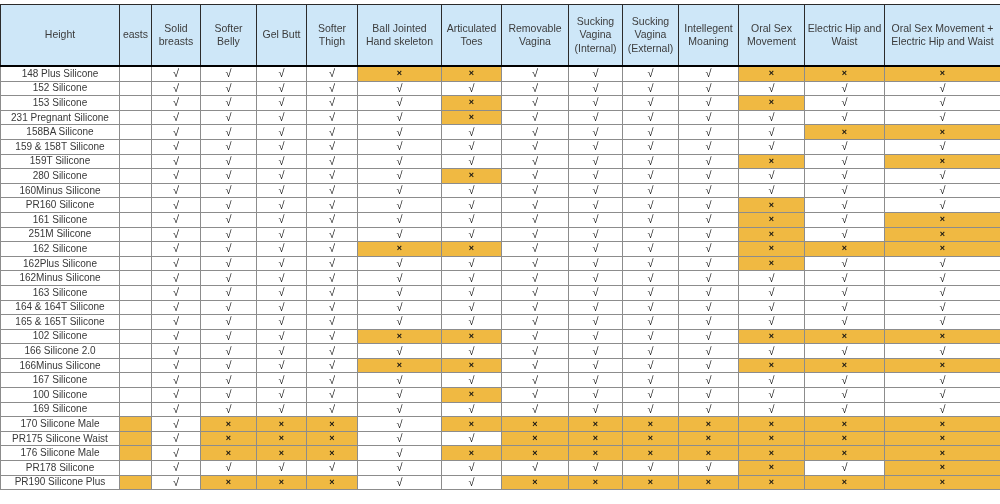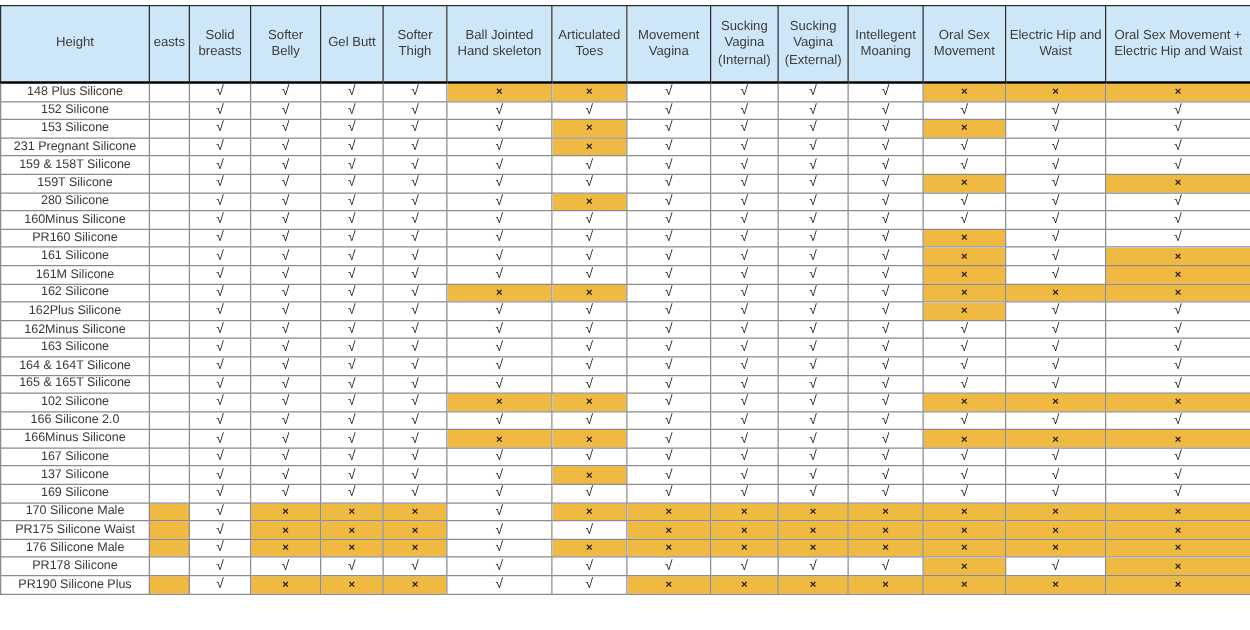--- a/index.html
+++ b/index.html
@@ -77,21 +77,21 @@
     <thead>
       <tr>
           <th>Height</th>
           <th>easts</th>
           <th>Solid breasts</th>
           <th>Softer Belly</th>
           <th>Gel Butt</th>
           <th>Softer Thigh</th>
           <th>Ball Jointed Hand skeleton</th>
           <th>Articulated Toes</th>
-          <th>Movement Vagina</th>
+          <th>Removable Vagina</th>
           <th>Sucking Vagina (Internal)</th>
           <th>Sucking Vagina (External)</th>
           <th>Intellegent Moaning</th>
           <th>Oral Sex Movement</th>
           <th>Electric Hip and Waist</th>
           <th>Oral Sex Movement + Electric Hip and Waist</th>
         </tr>
     </thead>
     <tbody>
         <tr>
@@ -155,20 +155,37 @@
           <td class="cell-check">√</td>
           <td class="cell-cross hl">×</td>
           <td class="cell-check">√</td>
           <td class="cell-check">√</td>
           <td class="cell-check">√</td>
           <td class="cell-check">√</td>
           <td class="cell-check">√</td>
           <td class="cell-check">√</td>
           <td class="cell-check">√</td>
         </tr>
+        <tr>
+          <td class="row-label">158BA Silicone</td>
+          <td class="cell-blank"></td>
+          <td class="cell-check">√</td>
+          <td class="cell-check">√</td>
+          <td class="cell-check">√</td>
+          <td class="cell-check">√</td>
+          <td class="cell-check">√</td>
+          <td class="cell-check">√</td>
+          <td class="cell-check">√</td>
+          <td class="cell-check">√</td>
+          <td class="cell-check">√</td>
+          <td class="cell-check">√</td>
+          <td class="cell-check">√</td>
+          <td class="cell-cross hl">×</td>
+          <td class="cell-cross hl">×</td>
+        </tr>
         <tr class="green-divider">
           <td class="row-label">159 &amp; 158T Silicone</td>
           <td class="cell-blank"></td>
           <td class="cell-check">√</td>
           <td class="cell-check">√</td>
           <td class="cell-check">√</td>
           <td class="cell-check">√</td>
           <td class="cell-check">√</td>
           <td class="cell-check">√</td>
           <td class="cell-check">√</td>
@@ -258,21 +275,21 @@
           <td class="cell-check">√</td>
           <td class="cell-check">√</td>
           <td class="cell-check">√</td>
           <td class="cell-check">√</td>
           <td class="cell-check">√</td>
           <td class="cell-cross hl">×</td>
           <td class="cell-check">√</td>
           <td class="cell-cross hl">×</td>
         </tr>
         <tr>
-          <td class="row-label">161M Silicone</td>
+          <td class="row-label">251M Silicone</td>
           <td class="cell-blank"></td>
           <td class="cell-check">√</td>
           <td class="cell-check">√</td>
           <td class="cell-check">√</td>
           <td class="cell-check">√</td>
           <td class="cell-check">√</td>
           <td class="cell-check">√</td>
           <td class="cell-check">√</td>
           <td class="cell-check">√</td>
           <td class="cell-check">√</td>
@@ -445,21 +462,21 @@
           <td class="cell-check">√</td>
           <td class="cell-check">√</td>
           <td class="cell-check">√</td>
           <td class="cell-check">√</td>
           <td class="cell-check">√</td>
           <td class="cell-check">√</td>
           <td class="cell-check">√</td>
           <td class="cell-check">√</td>
         </tr>
         <tr>
-          <td class="row-label">137 Silicone</td>
+          <td class="row-label">100 Silicone</td>
           <td class="cell-blank"></td>
           <td class="cell-check">√</td>
           <td class="cell-check">√</td>
           <td class="cell-check">√</td>
           <td class="cell-check">√</td>
           <td class="cell-check">√</td>
           <td class="cell-cross hl">×</td>
           <td class="cell-check">√</td>
           <td class="cell-check">√</td>
           <td class="cell-check">√</td>

